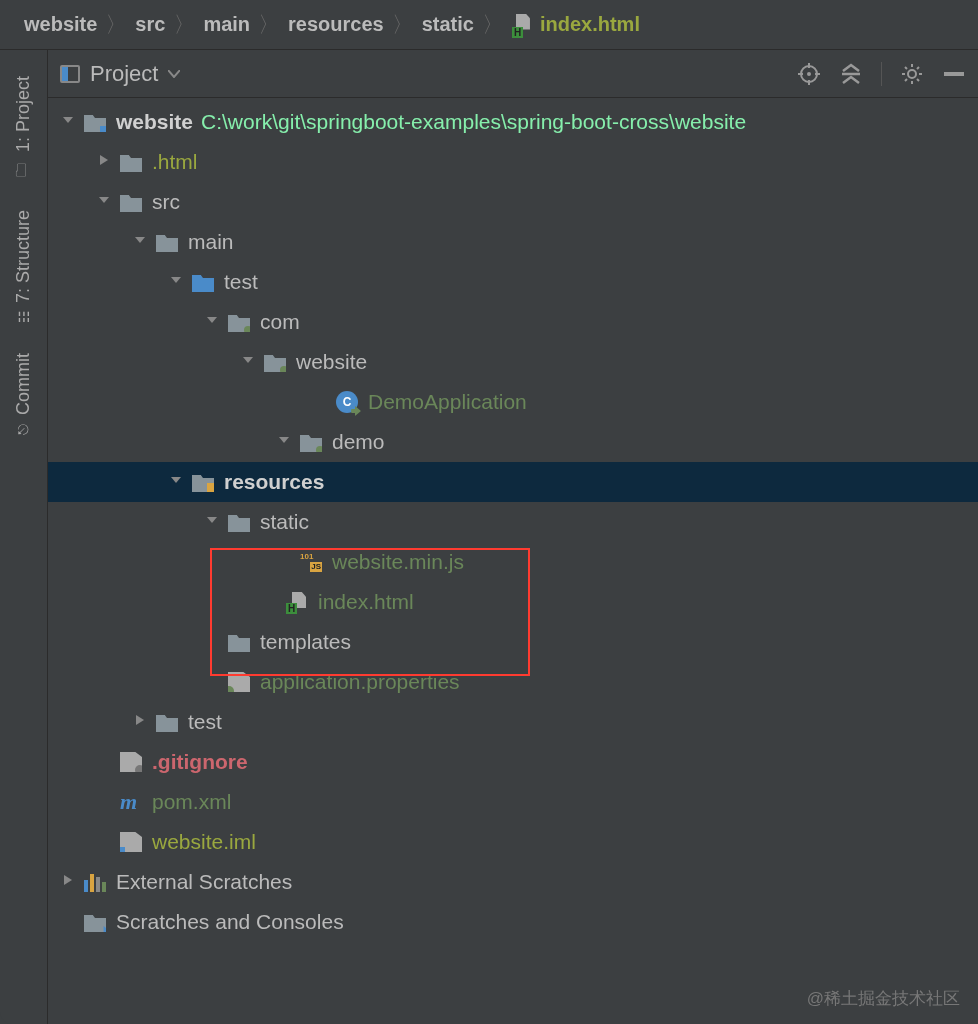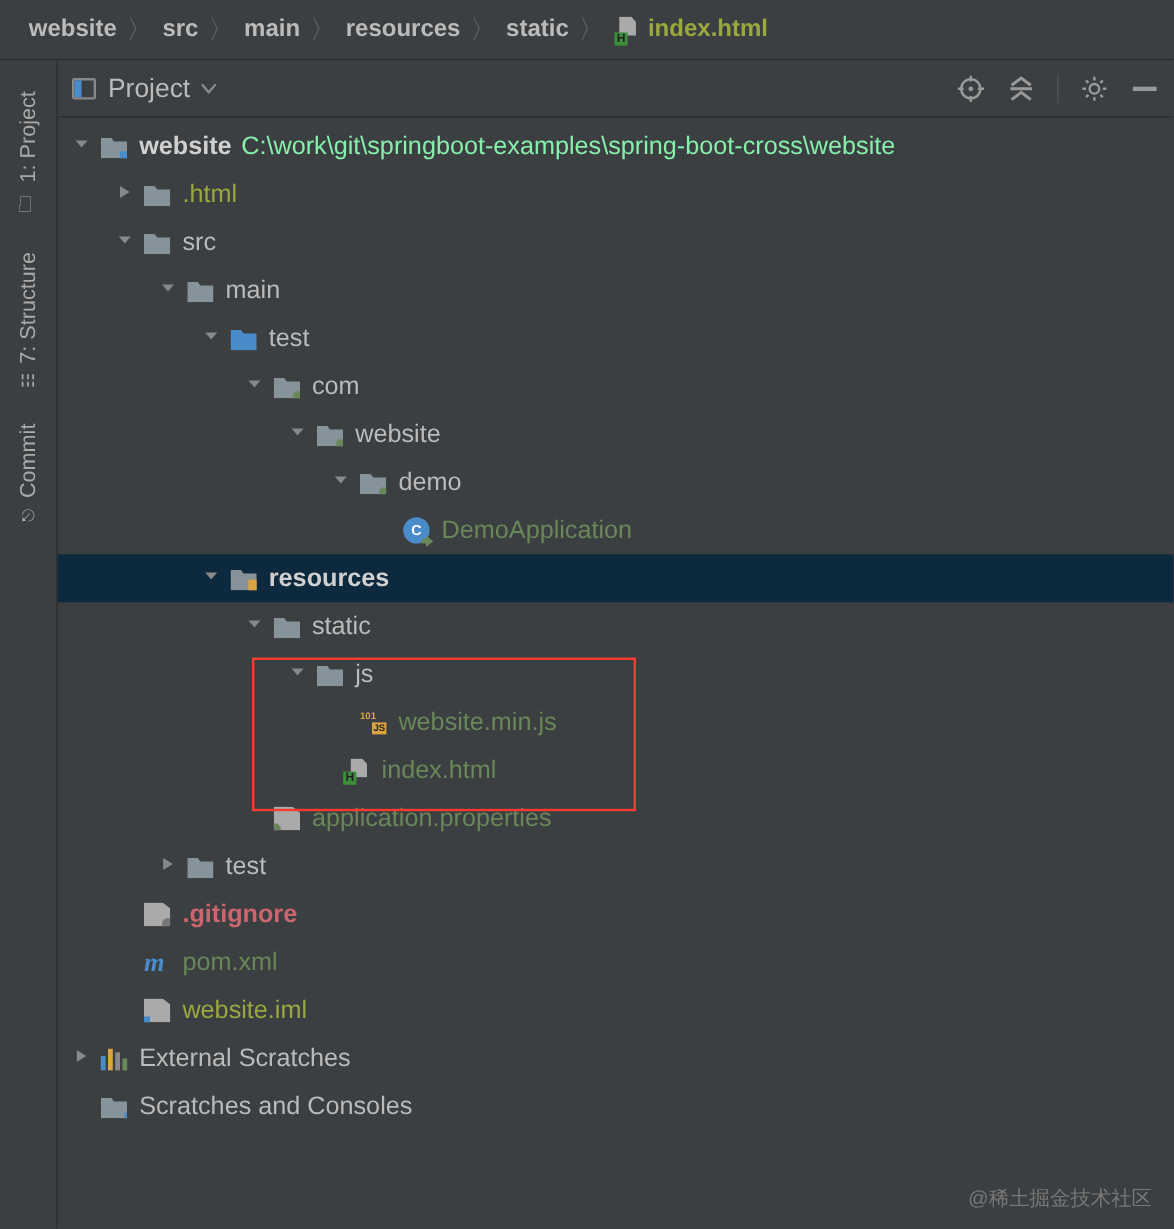--- a/index.html
+++ b/index.html
@@ -484,78 +484,73 @@
       <div class="tree-row" style="padding-left:194px">
         <span class="arrow">
             <svg width="12" height="12">
               <path d="M1 3 L6 9 L11 3" fill="#888"></path>
             </svg>
           </span>
         <span class="node-icon folder-icon pkg"></span>
         <span class="node-label">website</span>
       </div>
 
-      <div class="tree-row" style="padding-left:230px">
-        <span class="arrow">
-            <svg width="12" height="12">
-              <path d="M1 3 L6 9 L11 3" fill="#888"></path>
-            </svg>
-          </span>
-        <span class="node-icon folder-icon pkg"></span>
-        <span class="node-label">demo</span>
-      </div>
-
       <div class="tree-row" style="padding-left:288px">
         <span class="node-icon class-icon"></span>
         <span class="node-label green">DemoApplication</span>
       </div>
 
+      <div class="tree-row" style="padding-left:230px">
+        <span class="arrow">
+            <svg width="12" height="12">
+              <path d="M1 3 L6 9 L11 3" fill="#888"></path>
+            </svg>
+          </span>
+        <span class="node-icon folder-icon pkg"></span>
+        <span class="node-label">demo</span>
+      </div>
+
       <div class="tree-row selected" style="padding-left:122px">
         <span class="arrow">
             <svg width="12" height="12">
               <path d="M1 3 L6 9 L11 3" fill="#888"></path>
             </svg>
           </span>
         <span class="node-icon folder-icon res"></span>
         <span class="node-label bold">resources</span>
       </div>
 
       <div class="tree-row" style="padding-left:158px">
         <span class="arrow">
             <svg width="12" height="12">
               <path d="M1 3 L6 9 L11 3" fill="#888"></path>
             </svg>
           </span>
         <span class="node-icon folder-icon"></span>
         <span class="node-label">static</span>
       </div>
 
-      <div class="tree-row" style="padding-left:194px">
-        <span class="arrow">
-            <svg width="12" height="12">
-              <path d="M1 3 L6 9 L11 3" fill="#888"></path>
-            </svg>
-          </span>
-        <span class="node-icon folder-icon"></span>
-        <span class="node-label">js</span>
-      </div>
 
       <div class="tree-row" style="padding-left:252px">
         <span class="node-icon js-icon">
             <span class="jsbadge"></span>
           </span>
         <span class="node-label green">website.min.js</span>
       </div>
 
       <div class="tree-row" style="padding-left:216px">
         <span class="arrow spacer"></span>
         <span class="node-icon html-icon"></span>
         <span class="node-label green">index.html</span>
       </div>
 
+      <div class="tree-row" style="padding-left:180px">
+        <span class="node-icon folder-icon"></span>
+        <span class="node-label">templates</span>
+      </div>
 
       <div class="tree-row" style="padding-left:180px">
         <span class="node-icon props-icon"></span>
         <span class="node-label green">application.properties</span>
       </div>
 
       <div class="tree-row" style="padding-left:86px">
         <span class="arrow">
             <svg width="12" height="12">
               <path d="M2 1 L10 6 L2 11" fill="#888"></path>

